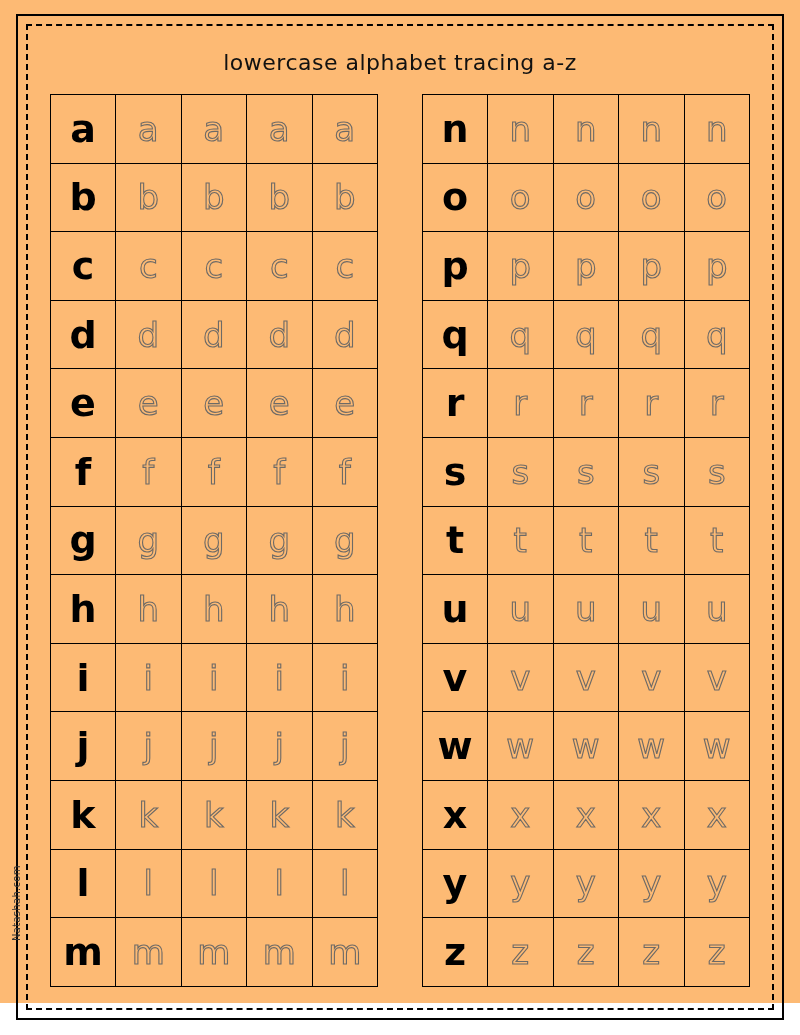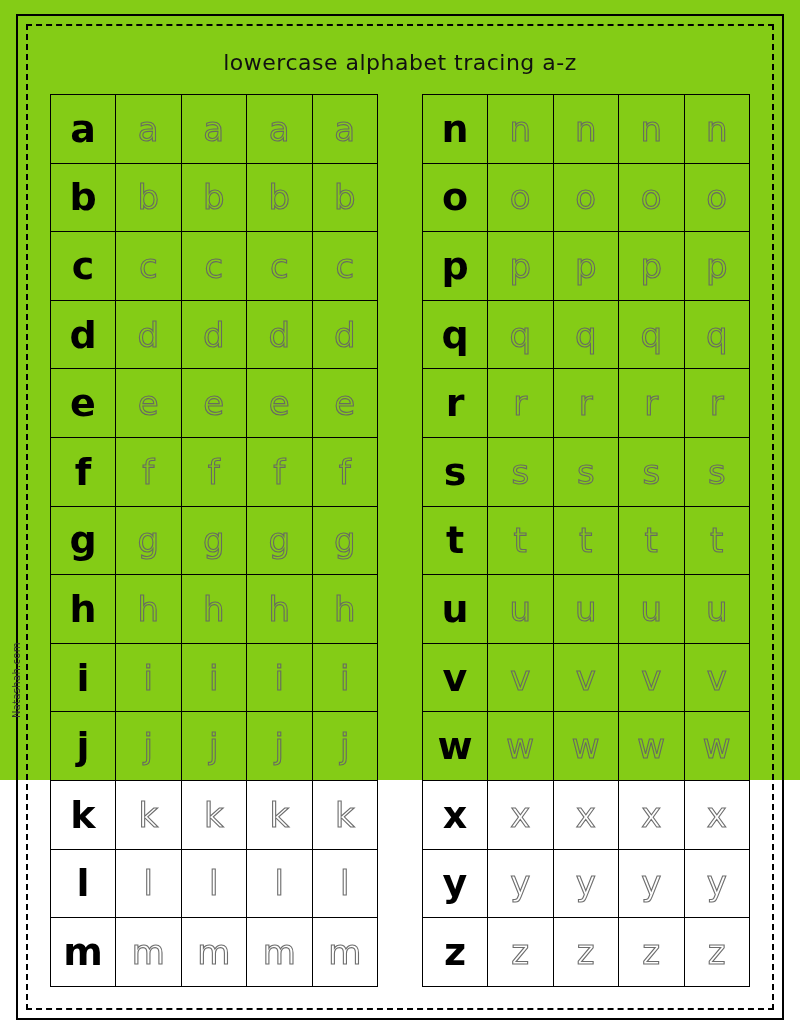--- a/index.html
+++ b/index.html
@@ -9,22 +9,22 @@
   }
   body {
     width: 800px;
     height: 1035px;
     font-family: "DejaVu Sans", sans-serif;
     overflow: hidden;
   }
   .page {
     position: relative;
     width: 800px;
-    height: 780px;
-    background: #84cc16;
+    height: 1003px;
+    background: #fdba74;
     box-sizing: border-box;
   }
   
   .frame-outer {
     position: absolute;
     left: 16px;
     top: 14px;
     width: 768px;
     height: 1006px;
     border: 2px solid #000;

